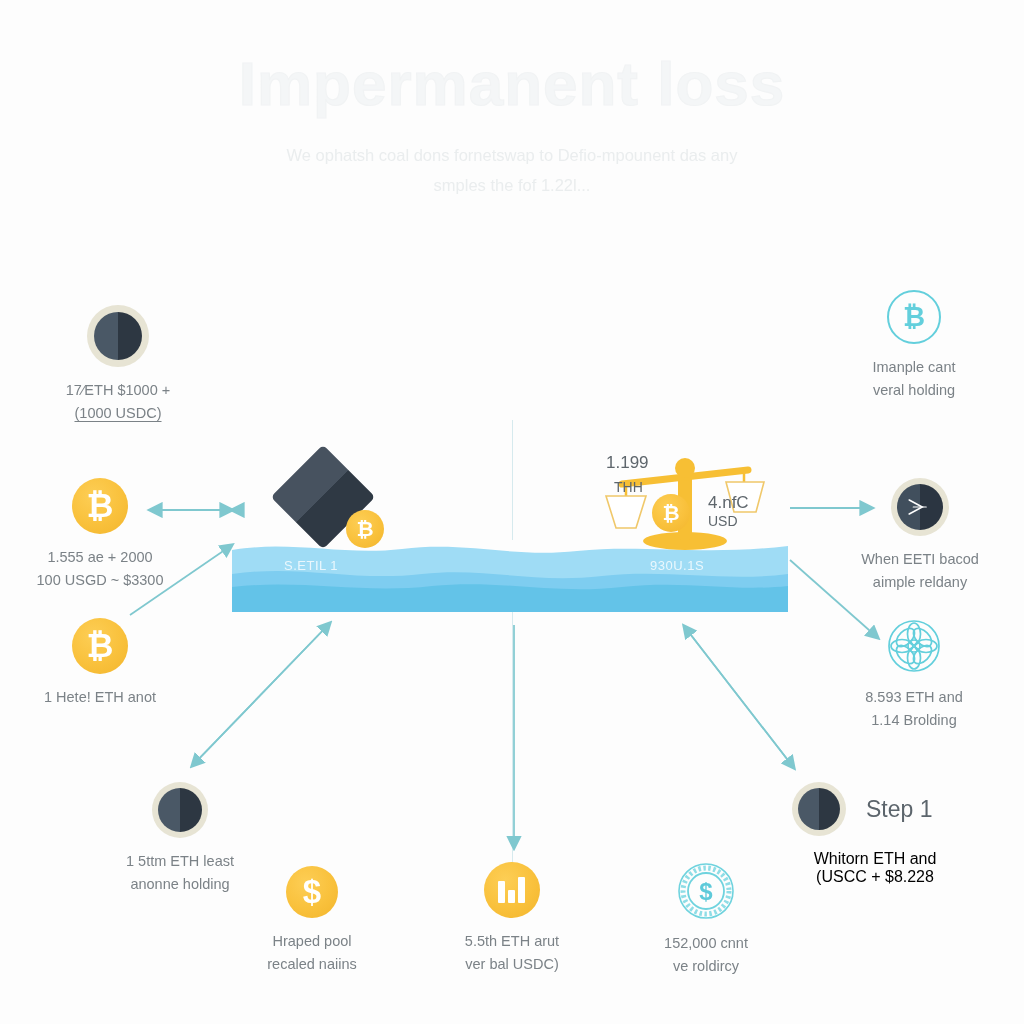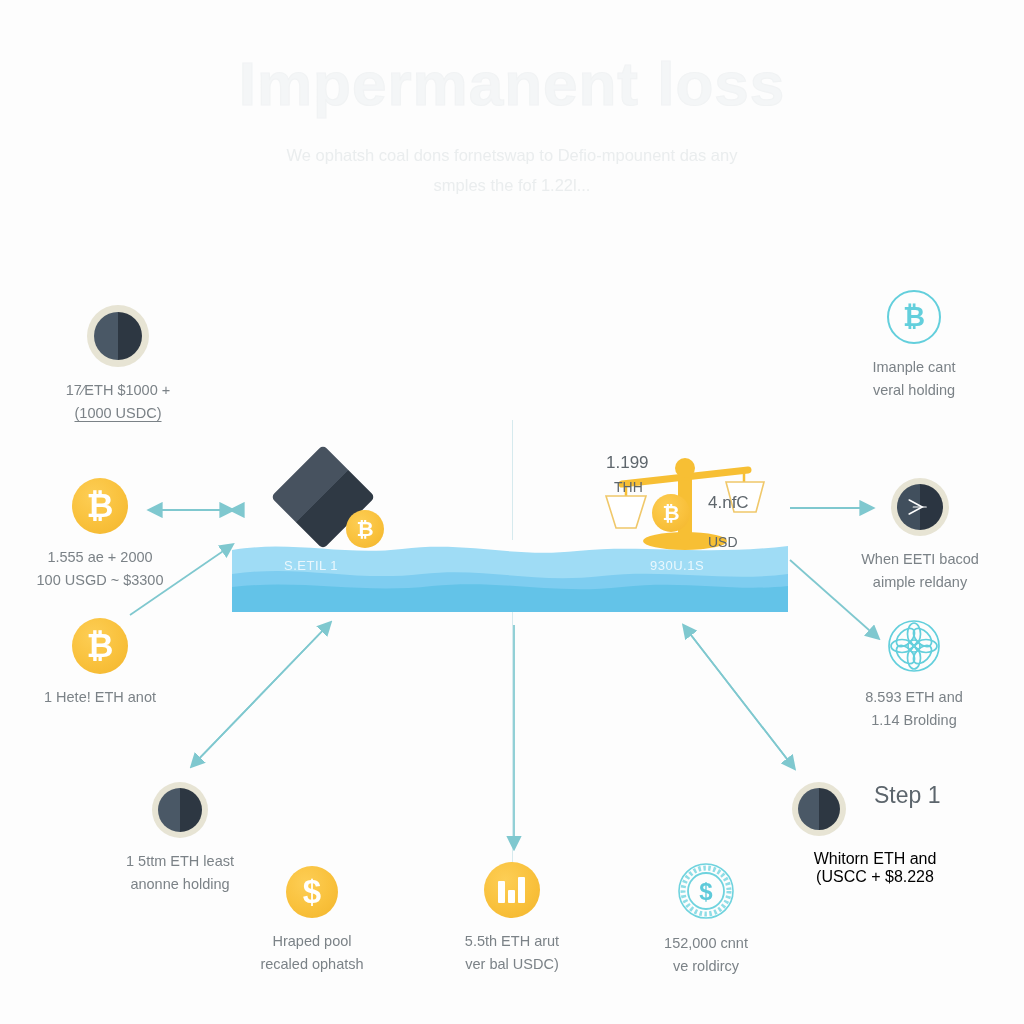--- a/index.html
+++ b/index.html
@@ -247,21 +247,21 @@
       <line x1="26" y1="40" x2="26" y2="50" stroke="#f7bf34" stroke-width="2.5"></line>
       <path d="M6,50 L46,50 L36,82 L16,82 Z" fill="#ffffff" stroke="#f0c86a" stroke-width="1.6"></path>
 
       <line x1="144" y1="26" x2="144" y2="36" stroke="#f7bf34" stroke-width="2.5"></line>
       <path d="M126,36 L164,36 L156,66 L134,66 Z" fill="#ffffff" stroke="#f0c86a" stroke-width="1.6"></path>
     </svg>
     <div class="ycoin" style="position:absolute;left:52px;top:48px;width:38px;height:38px;font-size:21px;">₿</div>
     <div class="scale-text" style="left:6px; top:8px;">1.199</div>
     <div class="scale-text" style="left:14px; top:32px; font-size:14px;">THH</div>
     <div class="scale-text" style="left:108px; top:48px;">4.nfC</div>
-    <div class="scale-text" style="left:108px; top:66px; font-size:14px;margin-top:21px;">USD</div>
+    <div class="scale-text" style="left:108px; top:66px; font-size:14px;">USD</div>
   </div>
 
   <div class="node" style="left:8px; top:305px; width:220px;">
     <div class="icon-wrap">
       <div class="eth-coin" style="width:62px;height:62px;">
         <div class="inner" style="width:48px;height:48px;"></div>
       </div>
     </div>
     <div class="caption">17⁄ETH $1000 +</div>
     <div class="caption"><span class="u">(1000 USDC)</span></div>
@@ -334,21 +334,21 @@
     </div>
     <div class="caption">1 5ttm ETH least</div>
     <div class="caption">anonne holding</div>
   </div>
 
   <div class="node" style="left:220px; top:866px; width:184px;">
     <div class="icon-wrap">
       <div class="ycoin" style="width:52px;height:52px;font-size:33px;">$</div>
     </div>
     <div class="caption">Hraped pool</div>
-    <div class="caption">recaled ophatsh</div>
+    <div class="caption">recaled naiins</div>
   </div>
 
   <div class="node" style="left:420px; top:862px; width:184px;">
     <div class="icon-wrap">
       <div class="ycoin" style="width:56px;height:56px;">
         <svg width="30" height="26">
           <rect x="1" y="4" width="7" height="22" fill="#ffffff" rx="1"></rect>
           <rect x="11" y="13" width="7" height="13" fill="#ffffff" rx="1"></rect>
           <rect x="21" y="0" width="7" height="26" fill="#ffffff" rx="1"></rect>
         </svg>
@@ -365,21 +365,21 @@
         <circle cx="29" cy="29" r="23" fill="none" stroke="#8fdde6" stroke-width="5" stroke-dasharray="2.5 2.5"></circle>
         <circle cx="29" cy="29" r="18" fill="none" stroke="#6fd3de" stroke-width="1.8"></circle>
         <text x="29" y="38" text-anchor="middle" font-family="Liberation Sans, sans-serif" font-size="24" font-weight="bold" fill="#5ecada">$</text>
       </svg>
     </div>
     <div class="caption">152,000 cnnt</div>
     <div class="caption">ve roldircy</div>
   </div>
 
   <div style="position:absolute; left:730px; top:782px; width:290px;">
-    <div style="display:flex; align-items:flex-start; gap:28px; padding-left:62px;">
+    <div style="display:flex; align-items:center; gap:20px; padding-left:62px;">
       <div class="eth-coin" style="width:54px;height:54px;">
         <div class="inner" style="width:42px;height:42px;"></div>
       </div>
       <div class="step-label" style="position:static;">Step 1</div>
     </div>
     <div style="text-align:center; margin-top:14px;">
       <div class="caption">Whitorn ETH and</div>
       <div class="caption"><span class="u">(USCC + $8.228</span></div>
     </div>
   </div>

